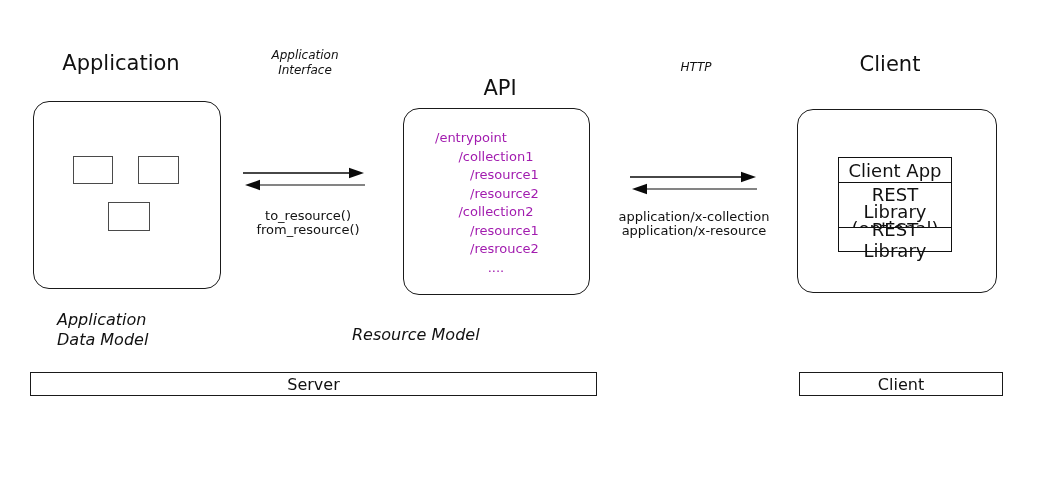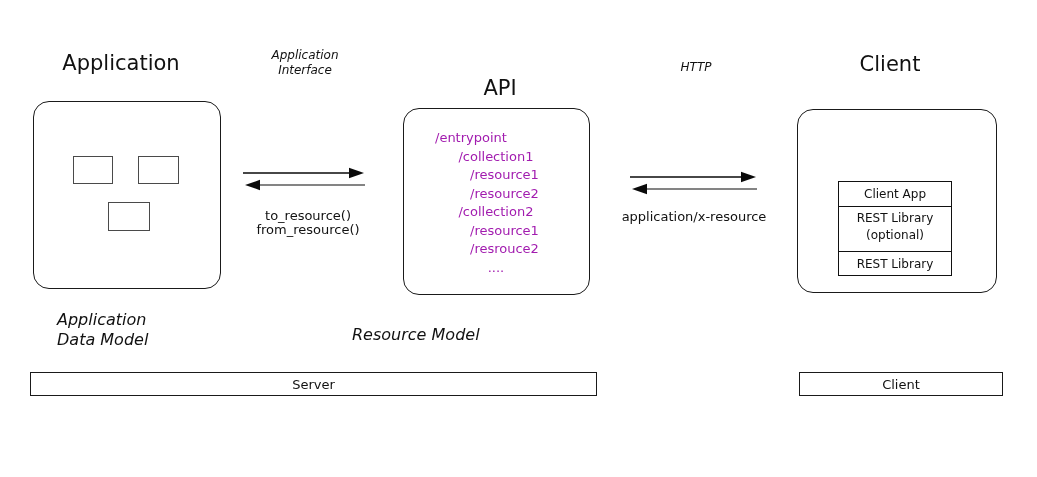--- a/index.html
+++ b/index.html
@@ -67,44 +67,43 @@
   .api-tree .ind0 { padding-left: 0; }
   .api-tree .ind1 { padding-left: 18px; text-align: center; }
   .api-tree .ind2 { padding-left: 35px; }
 
   
   .layer {
     border: 1.4px solid #111111;
     background: #ffffff;
     box-sizing: border-box;
     text-align: center;
-    font-size: 12px;
+    font-size: 18px;
     color: #111;
-    margin-top: 24px;
   }
   .layer.single { display: flex; align-items: center; justify-content: center; }
 
   
   .model-label {
     font-size: 16px;
     font-style: italic;
     line-height: 20px;
     white-space: nowrap;
     color: #111;
   }
 
   
   .bar {
     border: 1.5px solid #1a1a1a;
     background: #ffffff;
     box-sizing: border-box;
     display: flex;
     align-items: center;
     justify-content: center;
-    font-size: 13px;
+    font-size: 16px;
     color: #111;
   }
 
   svg { display: block; }
 </style>
 </head>
 <body>
 
 <svg class="abs" style="left:0; top:0;" width="1037" height="477" viewBox="0 0 1037 477">
 
@@ -146,20 +145,21 @@
   <div>Application</div>
   <div>Interface</div>
 </div>
 <div class="abs conn-title" style="left:626px; top:60px; width:140px;">HTTP</div>
 
 <div class="abs arrow-label" style="left:238px; top:209px; width:140px;">
   <div>to_resource()</div>
   <div>from_resource()</div>
 </div>
 <div class="abs arrow-label" style="left:614px; top:210px; width:160px;">
+  <div>application/x-collection</div>
   <div>application/x-resource</div>
 </div>
 
 <div class="abs rbox" style="left:33px; top:101px; width:188px; height:188px;"></div>
 <div class="abs mini-rect" style="left:73px; top:156px; width:40px; height:28px;"></div>
 <div class="abs mini-rect" style="left:138px; top:156px; width:41px; height:28px;"></div>
 <div class="abs mini-rect" style="left:108px; top:202px; width:42px; height:29px;"></div>
 
 <div class="abs rbox" style="left:403px; top:108px; width:187px; height:187px;"></div>
 <div class="abs api-tree" style="left:435px; top:129px;">

